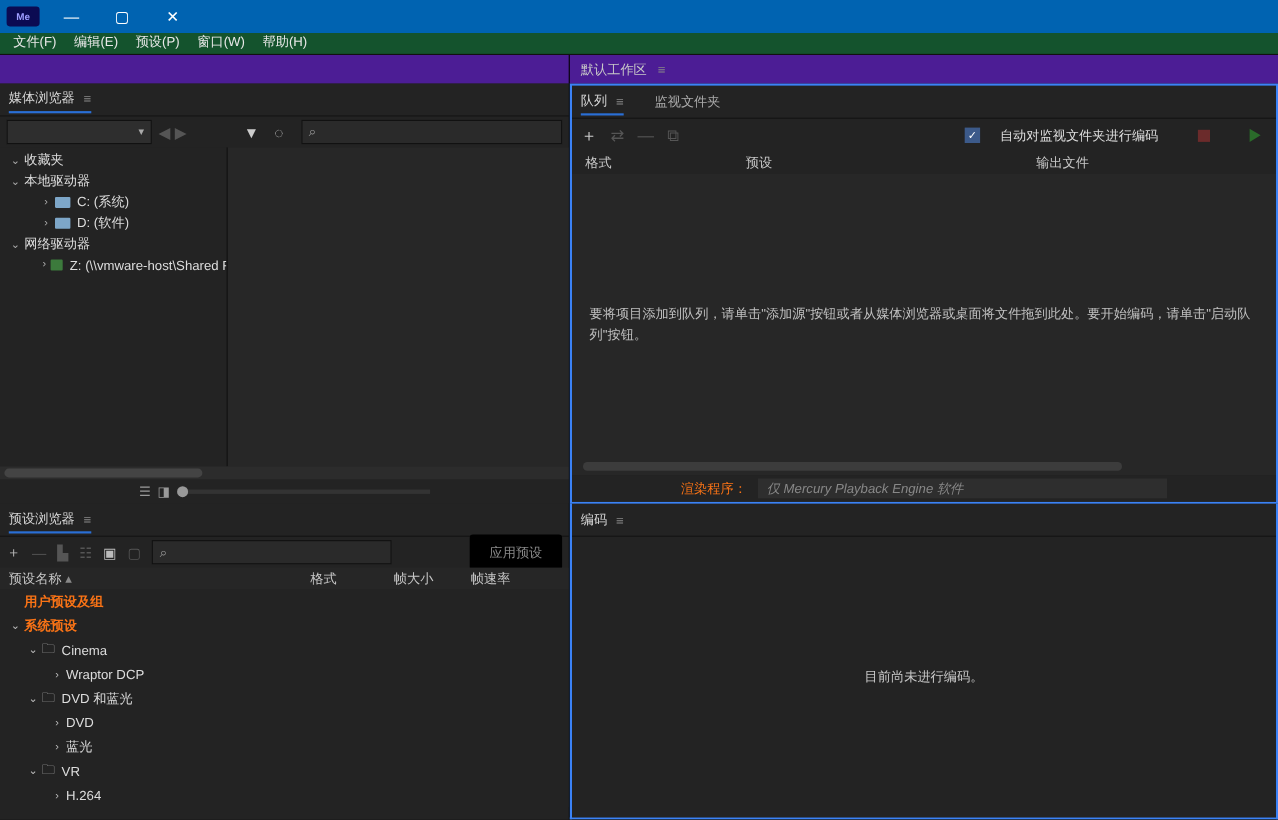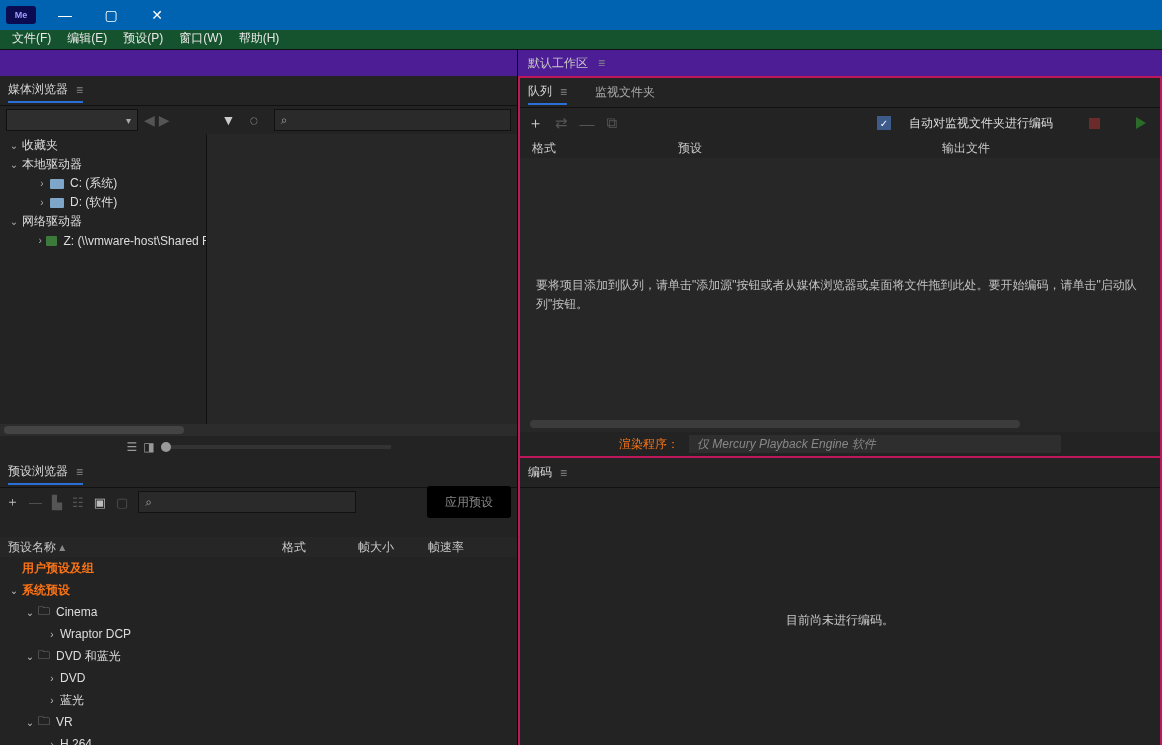--- a/index.html
+++ b/index.html
@@ -19,21 +19,21 @@
 
 .workspace-bar { height: 26px; background: #4c1d95; display: flex; justify-content: space-between; }
 .workspace-bar .left-spacer { width: 518px; border-right: 1px solid #000; }
 .workspace-bar .ws-right { flex: 1; display: flex; align-items: center; padding-left: 10px; }
 .ws-label { color: #c8c8c8; }
 .menu-icon { margin-left: 10px; color: #888; }
 
 
 .main { display: grid; grid-template-columns: 518px 1fr; grid-template-rows: 382px 1fr; height: calc(745px - 30px - 20px - 26px); }
 .main .col-left { display: flex; flex-direction: column; border-right: 1px solid #000; }
-.main .col-right { display: flex; flex-direction: column; border: 2px solid #be185d; }
+.main .col-right { display: flex; flex-direction: column; border: 2px solid #3b82f6; }
 
 
 .panel-header { height: 30px; background: #232323; display: flex; align-items: center; padding: 0 8px; border-bottom: 1px solid #111; }
 .panel-tab { font-size: 13px; color: #d8d8d8; padding: 3px 0; display: flex; align-items: center; }
 .panel-tab.active { border-bottom: 2px solid #2a6fd6; }
 .panel-tab .menu-icon { margin-left: 8px; }
 .panel-tab.secondary { margin-left: 28px; color: #aaa; }
 
 
 .media-body { flex: 1; display: flex; flex-direction: column; background: #232323; }
@@ -63,21 +63,21 @@
 .view-bar .slider { width: 230px; height: 4px; background: #333; position: relative; }
 .view-bar .slider .knob { position: absolute; left: 0; top: -3px; width: 10px; height: 10px; background: #999; border-radius: 50%; }
 
 
 .preset-tools { height: 28px; display: flex; align-items: center; padding: 0 6px; gap: 10px; }
 .pt-icon { color: #bbb; font-size: 13px; }
 .pt-icon.disabled { color: #555; }
 .preset-search { width: 218px; height: 22px; background: #2a2a2a; border: 1px solid #111; display: flex; align-items: center; padding: 0 6px; color: #999; }
 .apply-btn { margin-left: auto; height: 32px; padding: 0 18px; background: #000000; color: #888; display: flex; align-items: center; border-radius: 3px; }
 
-.preset-header-row { height: 20px; display: flex; align-items: center; padding: 0 8px; color: #c8c8c8; background: #262626; font-size: 12px; margin-top: 21px; }
+.preset-header-row { height: 20px; display: flex; align-items: center; padding: 0 8px; color: #c8c8c8; background: #262626; font-size: 12px; }
 .preset-header-row .col { overflow: hidden; }
 .col-name { width: 274px; }
 .col-fmt { width: 76px; }
 .col-sz { width: 70px; }
 .col-fr { width: 60px; }
 
 .preset-tree { background: #232323; overflow: hidden; }
 .p-row { height: 22px; display: flex; align-items: center; padding-left: 6px; color: #ddd; }
 .p-row.group > .label { font-weight: 600; color: #f97316; }
 .p-row .chev { width: 16px; font-size: 10px; color: #bbb; text-align: center; }

